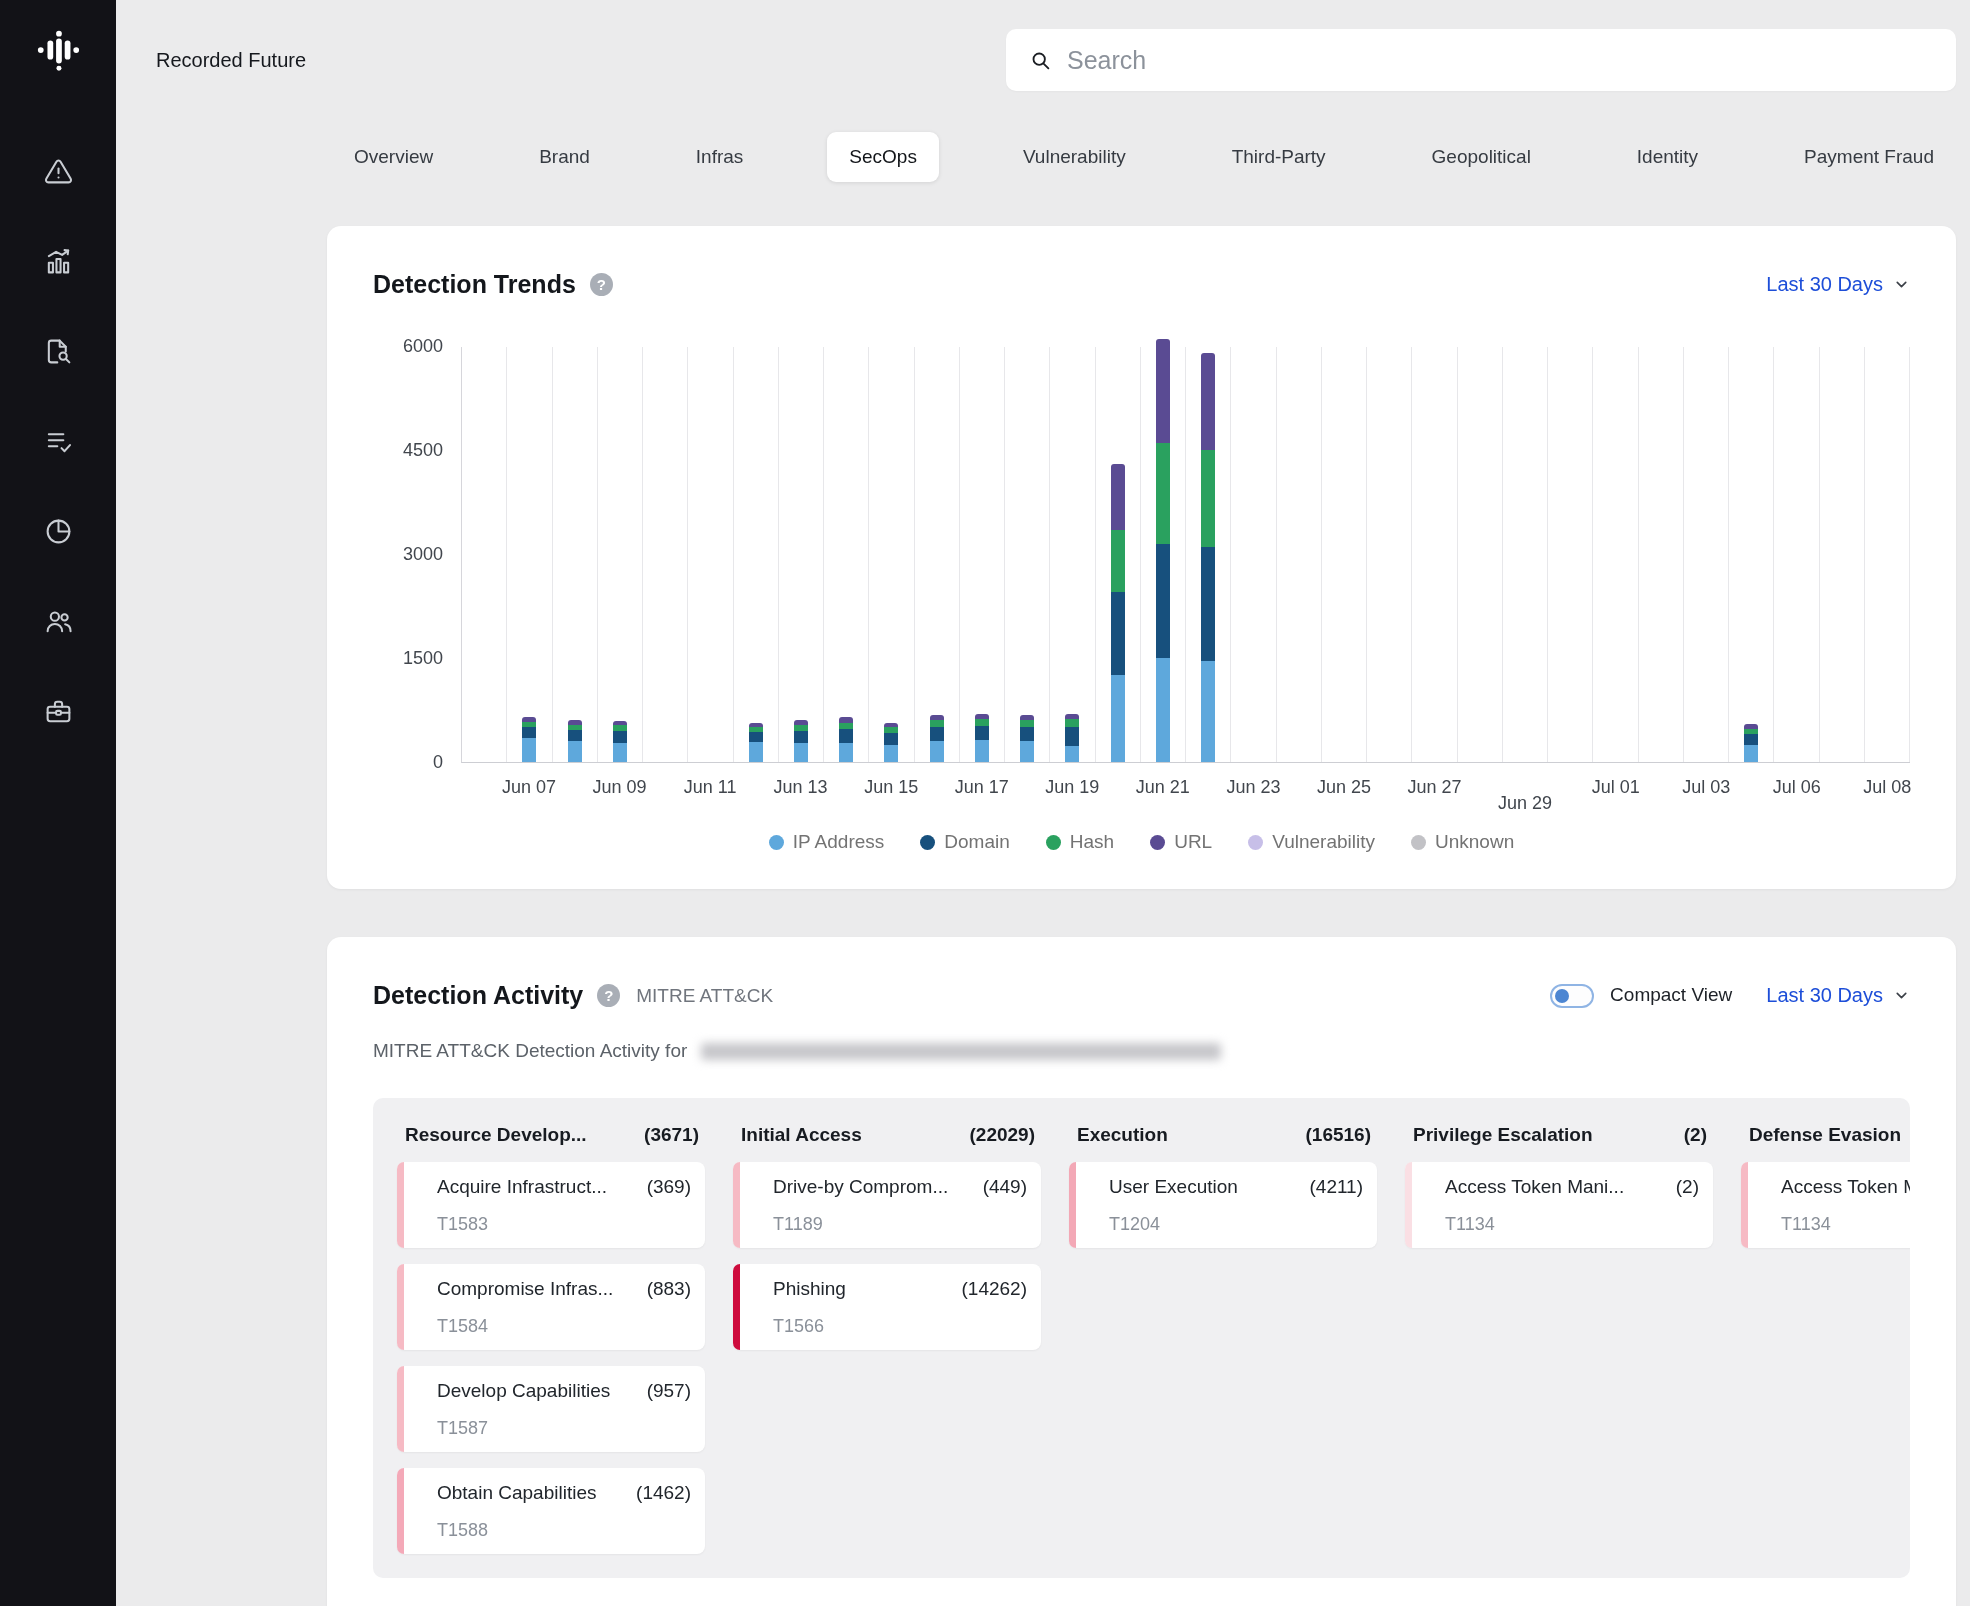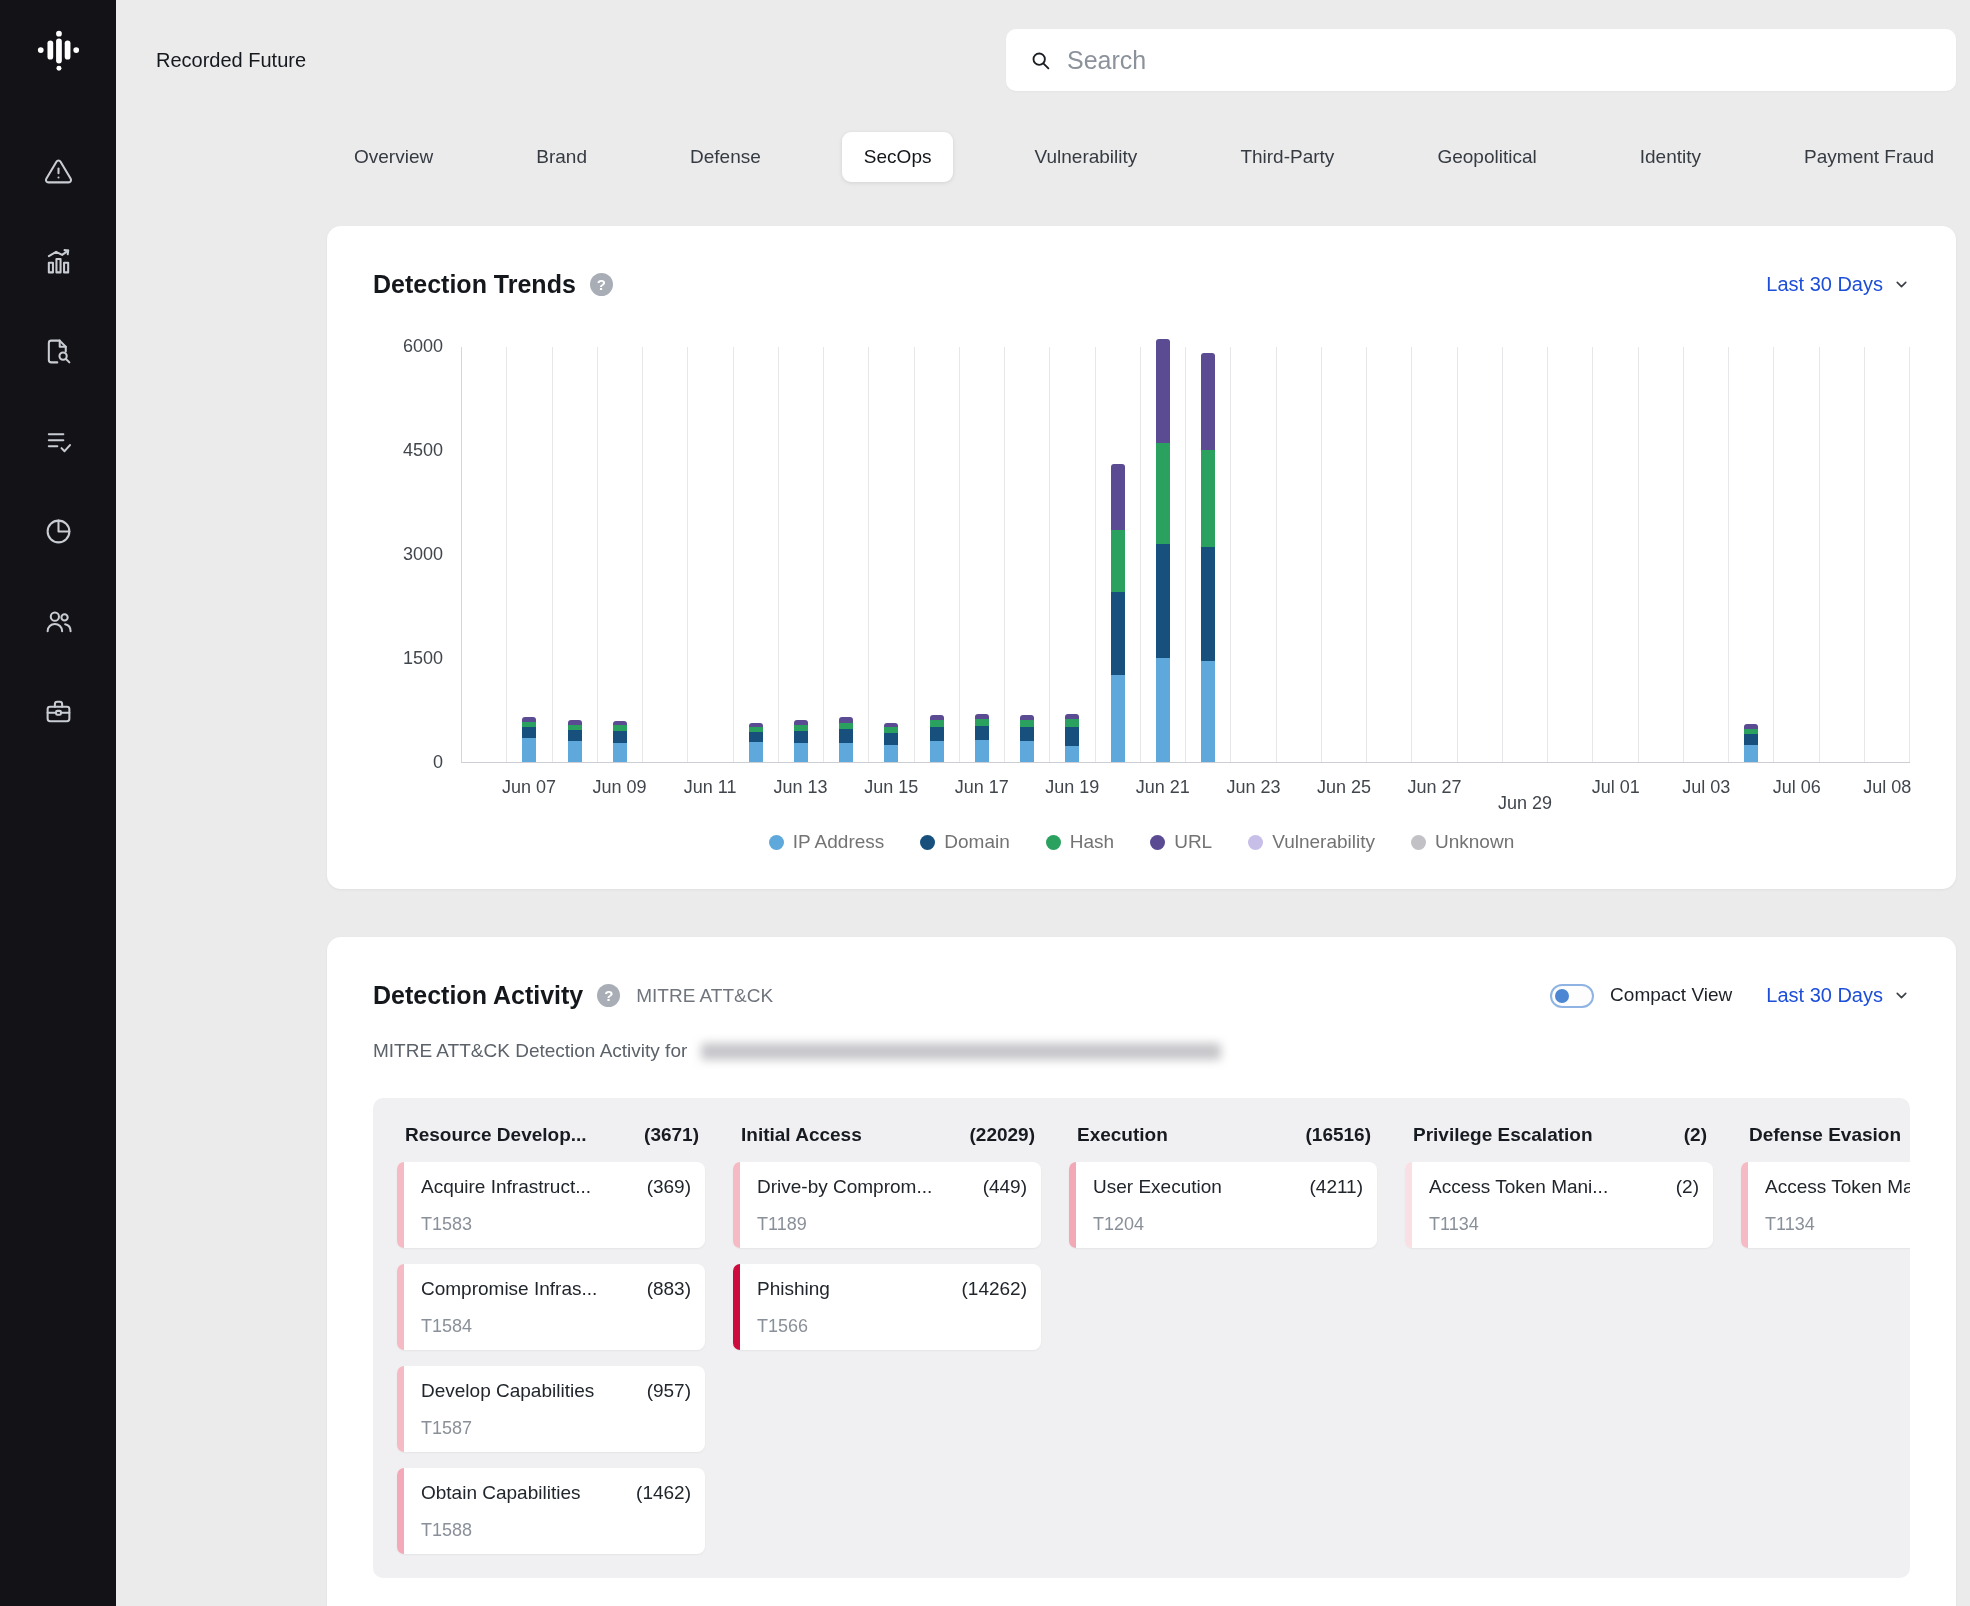--- a/index.html
+++ b/index.html
@@ -108,21 +108,21 @@
     padding: 22px 0 24px 24px; display: flex; gap: 28px; overflow: hidden;
     align-items: flex-start; min-height: 412px;
   }
   .kcol { width: 308px; flex: none; }
   .khead {
     display: flex; justify-content: space-between; align-items: baseline;
     padding: 4px 6px 16px 8px; font-size: 19px; font-weight: 700; color: #171b21;
   }
   .kitems { display: flex; flex-direction: column; gap: 16px; }
   .kitem {
-    background: #fff; border-radius: 8px; padding: 14px 14px 13px 24px;
+    background: #fff; border-radius: 8px; padding: 14px 14px 13px 40px;
     position: relative; box-shadow: 0 1px 2px rgba(0,0,0,0.05); cursor: pointer;
   }
   .stripe { position: absolute; left: 0; top: 0; bottom: 0; width: 7px; border-radius: 8px 0 0 8px; }
   .krow { display: flex; justify-content: space-between; gap: 10px; font-size: 19px; color: #21262c; }
   .kname { white-space: nowrap; overflow: hidden; }
   .kcount { flex: none; }
   .kid { margin-top: 16px; font-size: 18px; color: #8a9099; }
 </style>
 </head>
 <body>
@@ -208,21 +208,21 @@
           <path d="M15.5 15.5 21 21"></path>
         </svg>
       </span>
       <input type="text" placeholder="Search" style="">
     </div>
   </header>
 
   <nav class="tabs">
       <button class="tab">Overview</button>
       <button class="tab">Brand</button>
-      <button class="tab">Defense</button>
+      <button class="tab">Infras</button>
       <button class="tab active">SecOps</button>
       <button class="tab">Vulnerability</button>
       <button class="tab">Third-Party</button>
       <button class="tab">Geopolitical</button>
       <button class="tab">Identity</button>
       <button class="tab">Payment Fraud</button>
     </nav>
 
   <section class="card trends">
     <div class="card-head">

